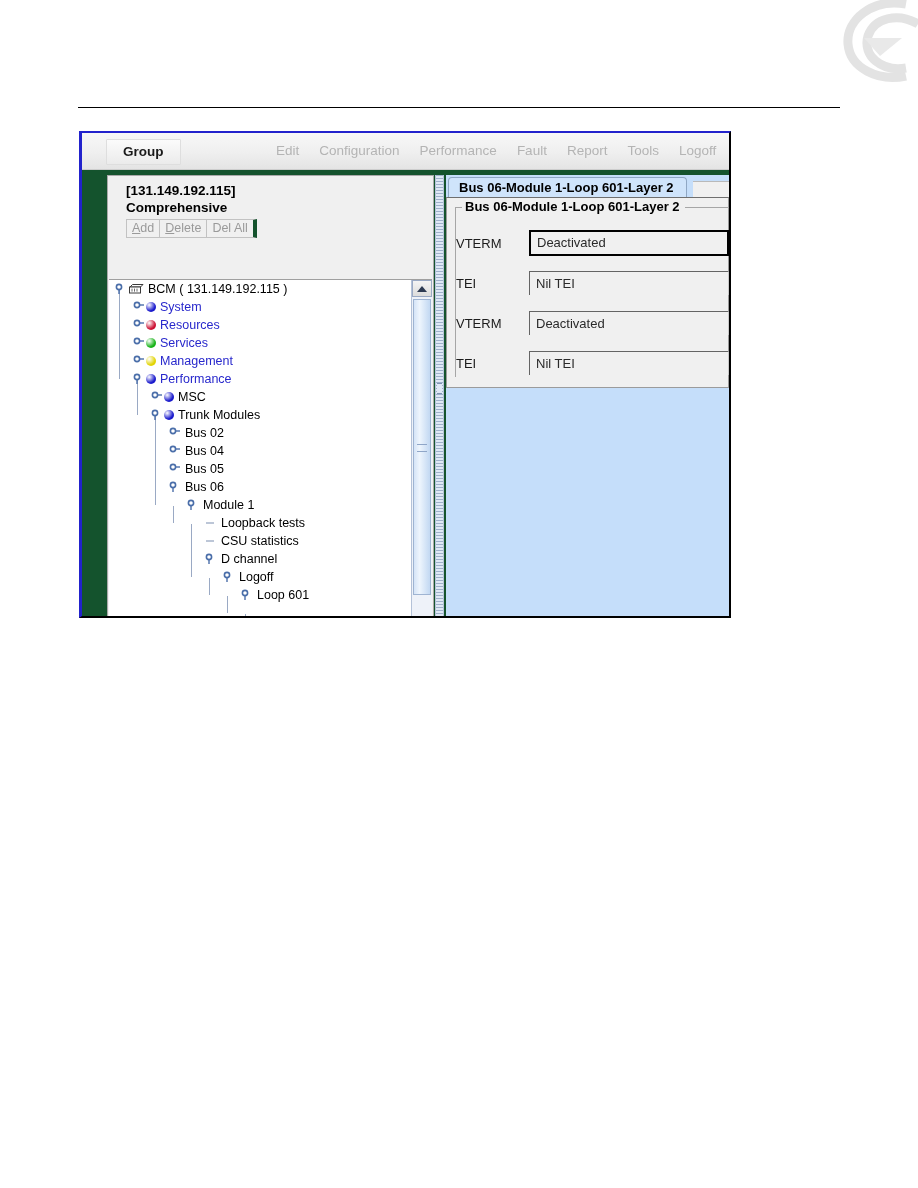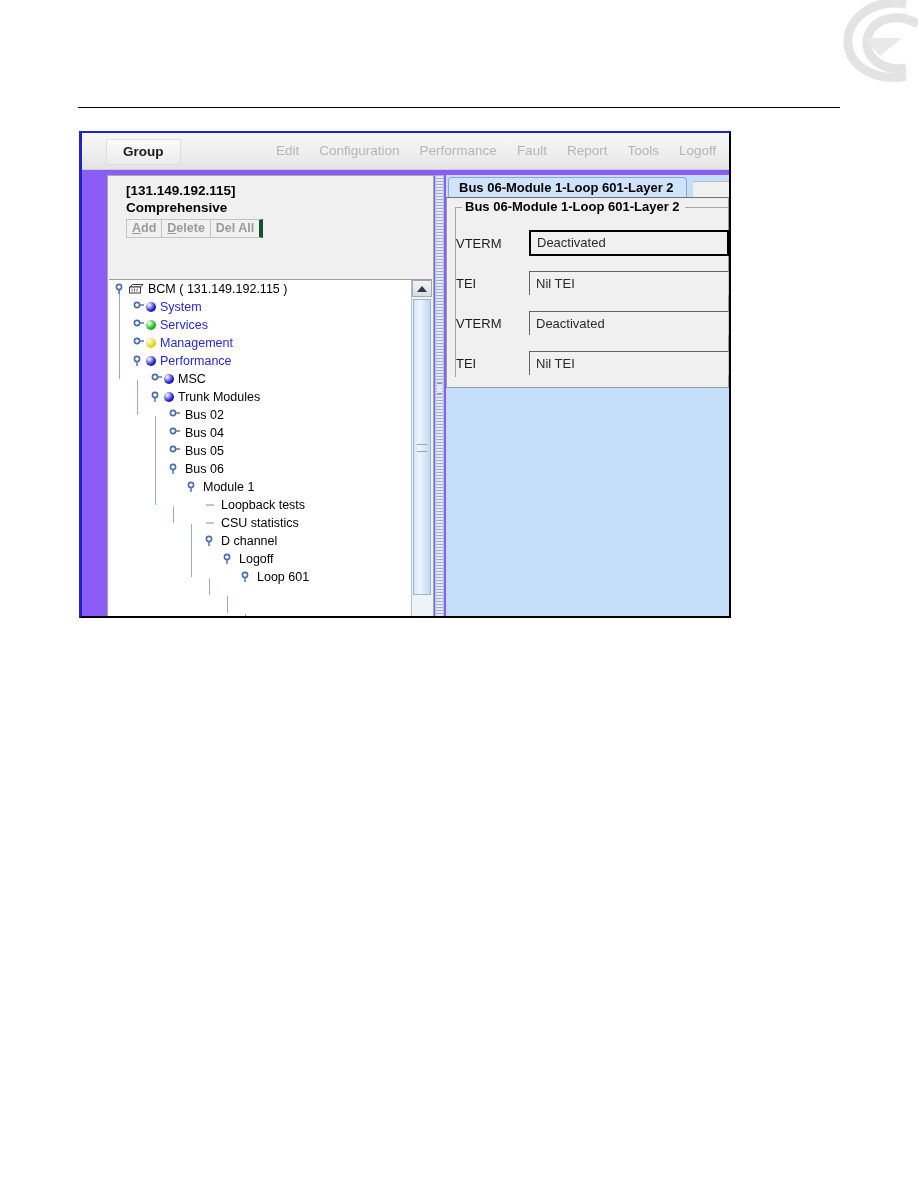--- a/index.html
+++ b/index.html
@@ -101,21 +101,21 @@
     font-size: 13.5px;
     color: #b4b4b4;
     white-space: nowrap;
   }
   #menu-items .menu-item { cursor: default; }
 
   
   #window-body {
     position: relative;
     height: 449px;
-    background: #8b5cf6;
+    background: #14532d;
   }
 
   
   #left-panel {
     position: absolute;
     left: 25px;
     top: 5px;
     width: 327px;
     height: 444px;
     background: #f0f0f0;
@@ -130,21 +130,20 @@
   #tree-header .hdr-line {
     font-size: 13.5px;
     font-weight: bold;
     color: #000;
     line-height: 17px;
   }
   #tree-buttons {
     display: flex;
     margin: 3px 0 4px 0;
     width: 132px;
-    font-weight: bold;
   }
   #tree-buttons .tbtn {
     font-size: 12.5px;
     color: #9a9a9a;
     background: #f0f0f0;
     border: 1px solid #c2c2c2;
     border-right: none;
     padding: 1px 5px 2px 5px;
     white-space: nowrap;
   }
@@ -457,20 +456,24 @@
                     <path d="M2 4 L4.5 1.5 L15 1.5 L12.5 4 Z" fill="#ffffff" stroke="#3a3a3a" stroke-width="1"></path>
                     <rect x="1.5" y="4" width="11" height="6" fill="#ffffff" stroke="#3a3a3a" stroke-width="1"></rect>
                     <line x1="4" y1="5.6" x2="4" y2="8.6" stroke="#6a6a6a"></line>
                     <line x1="6.5" y1="5.6" x2="6.5" y2="8.6" stroke="#6a6a6a"></line>
                     <line x1="9" y1="5.6" x2="9" y2="8.6" stroke="#6a6a6a"></line>
                   </svg></span><span class="label">BCM ( 131.149.192.115 )</span></div>
               <div class="tree-row"><span class="spacer" style="width: 24px;"></span><span class="handle"><svg width="13" height="13" viewBox="0 0 13 13">
                     <circle cx="4" cy="5" r="2.6" fill="none" stroke="#4a6ea9" stroke-width="1.6"></circle>
                     <line x1="6.6" y1="5" x2="11" y2="5" stroke="#4a6ea9" stroke-width="1.4"></line>
                   </svg></span><span class="bullet" style="background: radial-gradient(circle at 32% 30%, rgb(255, 255, 255) 0%, rgb(26, 26, 204) 62%, rgb(26, 26, 204) 100%);"></span><span class="label link">System</span></div>
+              <div class="tree-row"><span class="spacer" style="width: 24px;"></span><span class="handle"><svg width="13" height="13" viewBox="0 0 13 13">
+                    <circle cx="4" cy="5" r="2.6" fill="none" stroke="#4a6ea9" stroke-width="1.6"></circle>
+                    <line x1="6.6" y1="5" x2="11" y2="5" stroke="#4a6ea9" stroke-width="1.4"></line>
+                  </svg></span><span class="bullet" style="background: radial-gradient(circle at 32% 30%, rgb(255, 255, 255) 0%, rgb(204, 17, 51) 62%, rgb(204, 17, 51) 100%);"></span><span class="label link">Resources</span></div>
               <div class="tree-row"><span class="spacer" style="width: 24px;"></span><span class="handle"><svg width="13" height="13" viewBox="0 0 13 13">
                     <circle cx="4" cy="5" r="2.6" fill="none" stroke="#4a6ea9" stroke-width="1.6"></circle>
                     <line x1="6.6" y1="5" x2="11" y2="5" stroke="#4a6ea9" stroke-width="1.4"></line>
                   </svg></span><span class="bullet" style="background: radial-gradient(circle at 32% 30%, rgb(255, 255, 255) 0%, rgb(24, 179, 24) 62%, rgb(24, 179, 24) 100%);"></span><span class="label link">Services</span></div>
               <div class="tree-row"><span class="spacer" style="width: 24px;"></span><span class="handle"><svg width="13" height="13" viewBox="0 0 13 13">
                     <circle cx="4" cy="5" r="2.6" fill="none" stroke="#4a6ea9" stroke-width="1.6"></circle>
                     <line x1="6.6" y1="5" x2="11" y2="5" stroke="#4a6ea9" stroke-width="1.4"></line>
                   </svg></span><span class="bullet" style="background: radial-gradient(circle at 32% 30%, rgb(255, 255, 255) 0%, rgb(226, 212, 4) 62%, rgb(226, 212, 4) 100%);"></span><span class="label link">Management</span></div>
               <div class="tree-row"><span class="spacer" style="width: 24px;"></span><span class="handle"><svg width="13" height="13" viewBox="0 0 13 13">
                     <circle cx="4" cy="5" r="2.6" fill="none" stroke="#4a6ea9" stroke-width="1.6"></circle>

